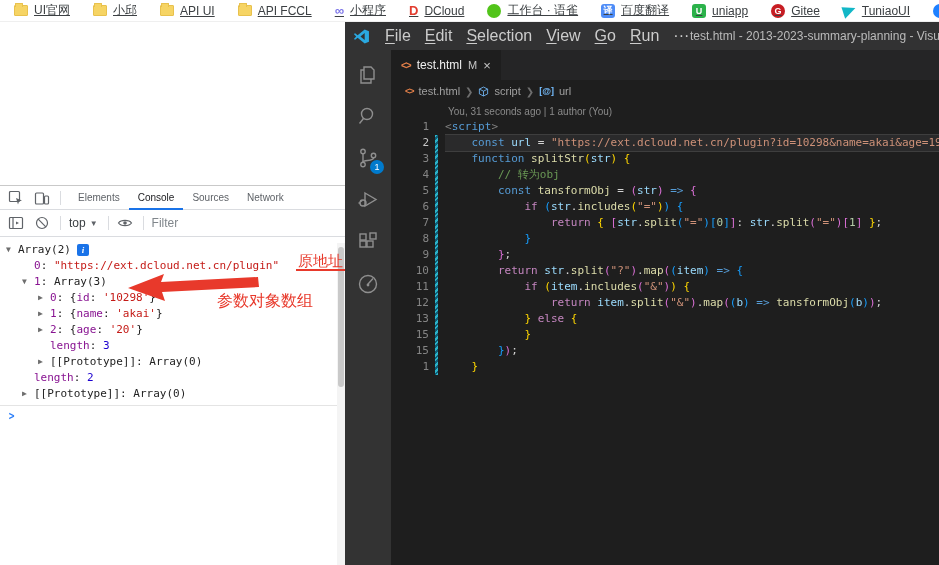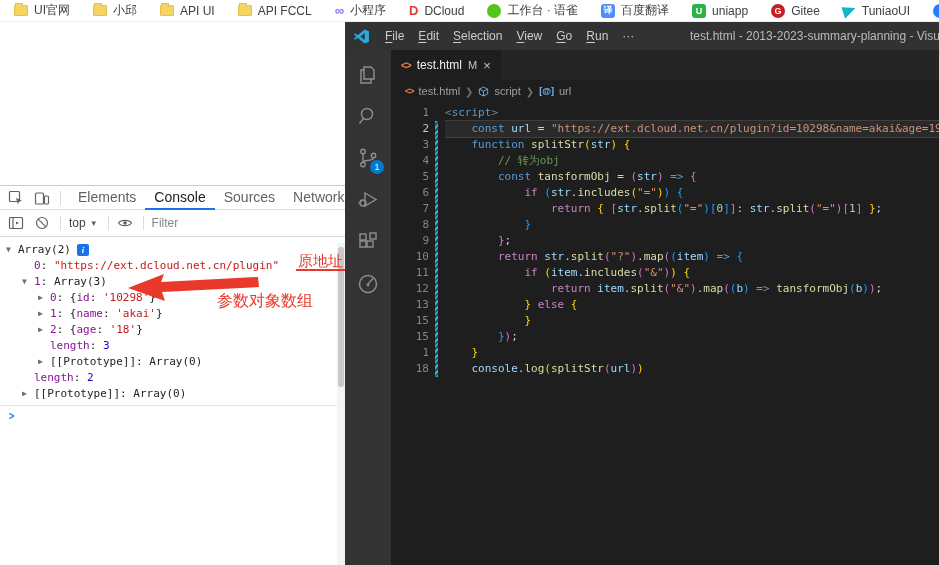--- a/index.html
+++ b/index.html
@@ -4,38 +4,38 @@
 <style>
   * { margin:0; padding:0; box-sizing:border-box; }
   html,body { background:#fff; }
   .stage { position:relative; width:939px; height:565px; overflow:hidden;
            font-family:"Liberation Sans", sans-serif; background:#fff; }
 
   
   .bookmarks { position:absolute; left:0; top:0; width:939px; height:22px; background:#fff;
                display:flex; align-items:center; gap:23px; padding-left:14px; overflow:hidden;
                border-bottom:1px solid #efefef; white-space:nowrap; }
-  .bm-item { display:flex; align-items:center; gap:6px; font-size:12px; color:#3c4043; cursor:pointer; flex:none; }
+  .bm-item { display:flex; align-items:center; gap:6px; font-size:12px; color:#3c4043; cursor:pointer; flex:none;text-decoration:underline; }
   .bm-folder { width:14px; height:11px; background:#f6d464; border-radius:1px; position:relative; border:1px solid #e8c14d; }
   .bm-folder::before { content:""; position:absolute; left:0; top:-3px; width:6px; height:3px; background:#f6d464;
                        border:1px solid #e8c14d; border-bottom:none; border-radius:1px 1px 0 0; }
   .bm-badge { width:14px; height:14px; display:flex; align-items:center; justify-content:center;
               font-size:9px; font-weight:bold; flex:none; }
   .bm-sq { border-radius:3px; } .bm-rd { border-radius:50%; }
   .bm-glyph { font-size:13px; font-weight:bold; line-height:14px; }
   .bm-tri { width:0; height:0; border-left:13px solid #12b7c7; border-top:5px solid transparent;
             border-bottom:7px solid transparent; transform:rotate(-18deg); }
 
   
   .browser-pane { position:absolute; left:0; top:22px; width:345px; height:543px; background:#fff; }
   .devtools { position:absolute; left:0; top:163px; right:0; bottom:0; border-top:1px solid #c9c9c9; background:#fff; }
   .dt-tabs { height:24px; display:flex; align-items:center; border-bottom:1px solid #dadce0; padding-left:8px; }
   .dt-ticon { width:16px; height:16px; margin-right:10px; cursor:pointer; flex:none; }
   .dt-div { width:1px; height:14px; background:#dadce0; margin:0 8px 0 0; flex:none; }
-  .dt-tab { padding:0 9px; font-size:14px; color:#5f6368; height:24px; line-height:23px; cursor:pointer; flex:none; }
+  .dt-tab { padding:0 9px; font-size:10px; color:#5f6368; height:24px; line-height:23px; cursor:pointer; flex:none; }
   .dt-tab.active { color:#202124; border-bottom:2px solid #1a73e8; font-weight:400; }
   .dt-toolbar { height:27px; display:flex; align-items:center; border-bottom:1px solid #dadce0; padding-left:8px; }
   .dt-top { font-size:12px; color:#3c4043; display:flex; align-items:center; gap:4px; cursor:pointer; }
   .dt-caret { font-size:8px; color:#5f6368; }
   .dt-filter { border:none; outline:none; font-size:12px; color:#333; width:150px; }
   .dt-filter::placeholder { color:#80868b; }
 
   .dt-console { position:relative; padding-top:5px; font-family:"DejaVu Sans Mono", monospace; font-size:11px; color:#222; }
   .crow { height:16px; line-height:16px; display:flex; align-items:center; white-space:pre; }
   .tw { width:12px; flex:none; font-size:8px; color:#6e6e6e; cursor:pointer; text-align:left; }
@@ -49,21 +49,21 @@
   .dt-thumb { position:absolute; left:1px; right:1px; top:4px; height:140px; background:#c9c9c9; border-radius:4px; }
 
   
   .anno { position:absolute; color:#e8392b; font-weight:normal; z-index:5; font-family:"Liberation Sans",sans-serif; }
   .anno-underline { position:absolute; background:#e8392b; height:2px; z-index:5; }
 
   
   .vscode { position:absolute; left:345px; top:22px; width:594px; height:543px; background:#1e1e1e; overflow:hidden; }
   .titlebar { height:28px; background:#323233; display:flex; align-items:center; padding-left:8px; position:relative; }
   .vs-logo { width:17px; height:17px; margin-right:8px; flex:none; }
-  .menu-item { color:#cccccc; font-size:12px; padding:0 7px; cursor:pointer; }
+  .menu-item { color:#cccccc; font-size:16px; padding:0 7px; cursor:pointer; }
   .menu-item u { text-decoration:underline; text-underline-offset:2px; }
   .win-title { position:absolute; left:345px; top:0; height:28px; line-height:28px; color:#bbbbbb; font-size:12px; white-space:nowrap; }
   .vs-body { display:flex; height:515px; }
   .activitybar { width:46px; background:#333333; display:flex; flex-direction:column; align-items:center; padding-top:10px; gap:14px; flex:none; }
   .act-ic { width:28px; height:28px; position:relative; cursor:pointer; display:flex; align-items:center; justify-content:center; }
   .act-badge { position:absolute; right:-2px; bottom:-2px; width:14px; height:14px; border-radius:50%; background:#007acc;
                color:#fff; font-size:9px; display:flex; align-items:center; justify-content:center; }
   .editor-col { flex:1; display:flex; flex-direction:column; overflow:hidden; }
   .tabstrip { height:30px; background:#252526; display:flex; flex:none; }
   .tab { background:#1e1e1e; display:flex; align-items:center; padding:0 10px; gap:6px; cursor:pointer; }
@@ -191,21 +191,21 @@
         <div class="dt-div"></div>
         <input class="dt-filter" placeholder="Filter" style="">
       </div>
       <div class="dt-console">
         <div>
             <div class="crow" style="padding-left: 6px;"><span class="tw">▼</span><span class="c-t">Array(2)</span><span class="info-i">i</span></div>
             <div class="crow" style="padding-left: 22px;"><span class="tw"></span><span class="c-k">0</span><span class="c-t">: </span><span class="c-s">"https://ext.dcloud.net.cn/plugin"</span></div>
             <div class="crow" style="padding-left: 22px;"><span class="tw">▼</span><span class="c-k">1</span><span class="c-t">: </span><span class="c-t">Array(3)</span></div>
             <div class="crow" style="padding-left: 38px;"><span class="tw">▶</span><span class="c-k">0</span><span class="c-t">: {</span><span class="c-k">id</span><span class="c-t">: </span><span class="c-s">'10298'</span><span class="c-t">}</span></div>
             <div class="crow" style="padding-left: 38px;"><span class="tw">▶</span><span class="c-k">1</span><span class="c-t">: {</span><span class="c-k">name</span><span class="c-t">: </span><span class="c-s">'akai'</span><span class="c-t">}</span></div>
-            <div class="crow" style="padding-left: 38px;"><span class="tw">▶</span><span class="c-k">2</span><span class="c-t">: {</span><span class="c-k">age</span><span class="c-t">: </span><span class="c-s">'18'</span><span class="c-t">}</span></div>
+            <div class="crow" style="padding-left: 38px;"><span class="tw">▶</span><span class="c-k">2</span><span class="c-t">: {</span><span class="c-k">age</span><span class="c-t">: </span><span class="c-s">'20'</span><span class="c-t">}</span></div>
             <div class="crow" style="padding-left: 38px;"><span class="tw"></span><span class="c-k">length</span><span class="c-t">: </span><span class="c-n">3</span></div>
             <div class="crow" style="padding-left: 38px;"><span class="tw">▶</span><span class="c-t">[[Prototype]]</span><span class="c-t">: </span><span class="c-t">Array(0)</span></div>
             <div class="crow" style="padding-left: 22px;"><span class="tw"></span><span class="c-k">length</span><span class="c-t">: </span><span class="c-n">2</span></div>
             <div class="crow" style="padding-left: 22px;"><span class="tw">▶</span><span class="c-t">[[Prototype]]</span><span class="c-t">: </span><span class="c-t">Array(0)</span></div>
           </div>
         <div class="prompt-row">
           <span class="prompt-chev">&gt;</span>
         </div>
       </div>
       <div class="dt-scroll" style="top:57px;">
@@ -300,20 +300,21 @@
           <span class="bc-sep">❯</span>
           <svg width="11" height="11" viewBox="0 0 16 16" style="stroke:#75beff;fill:none;stroke-width:1.2;">
             <path d="M8 1.5 L14 4.5 L14 11.5 L8 14.5 L2 11.5 L2 4.5 Z M2 4.5 L8 7.5 L14 4.5 M8 7.5 V14.5"></path>
           </svg>
           <span>script</span>
           <span class="bc-sep">❯</span>
           <span class="bc-blue">[@]</span>
           <span>url</span>
         </div>
         <div class="editor">
+          <div class="codelens">You, 31 seconds ago | 1 author (You)</div>
           <div>
               <div class="code-line">
                 <span class="ln">1</span>
                 <span class="gitbar"></span>
                 <span class="code-text"><span class="ab">&lt;</span><span class="tag">script</span><span class="ab">&gt;</span></span>
               </div>
               <div class="code-line cur">
                 <span class="ln">2</span>
                 <span class="gitbar mod"></span>
                 <span class="code-text"><span class="ind"></span><span class="kw">const </span><span class="var">url</span><span class="pun"> = </span><span class="str">"https://ext.dcloud.net.cn/plugin?id=10298&amp;name=akai&amp;age=19"</span></span>
@@ -381,23 +382,18 @@
               <div class="code-line">
                 <span class="ln">15</span>
                 <span class="gitbar mod"></span>
                 <span class="code-text"><span class="ind"></span><span class="ind"></span><span class="b3">}</span><span class="b2">)</span><span class="pun">;</span></span>
               </div>
               <div class="code-line">
                 <span class="ln">1</span>
                 <span class="gitbar mod"></span>
                 <span class="code-text"><span class="ind"></span><span class="b1">}</span></span>
               </div>
-              <div class="code-line">
-                <span class="ln">18</span>
-                <span class="gitbar mod"></span>
-                <span class="code-text"><span class="ind"></span><span class="var">console</span><span class="pun">.</span><span class="fn">log</span><span class="b1">(</span><span class="fn">splitStr</span><span class="b2">(</span><span class="var">url</span><span class="b2">)</span><span class="b1">)</span></span>
-              </div>
             </div>
         </div>
       </div>
     </div>
   </div>
 </div>
 
 </body></html>

